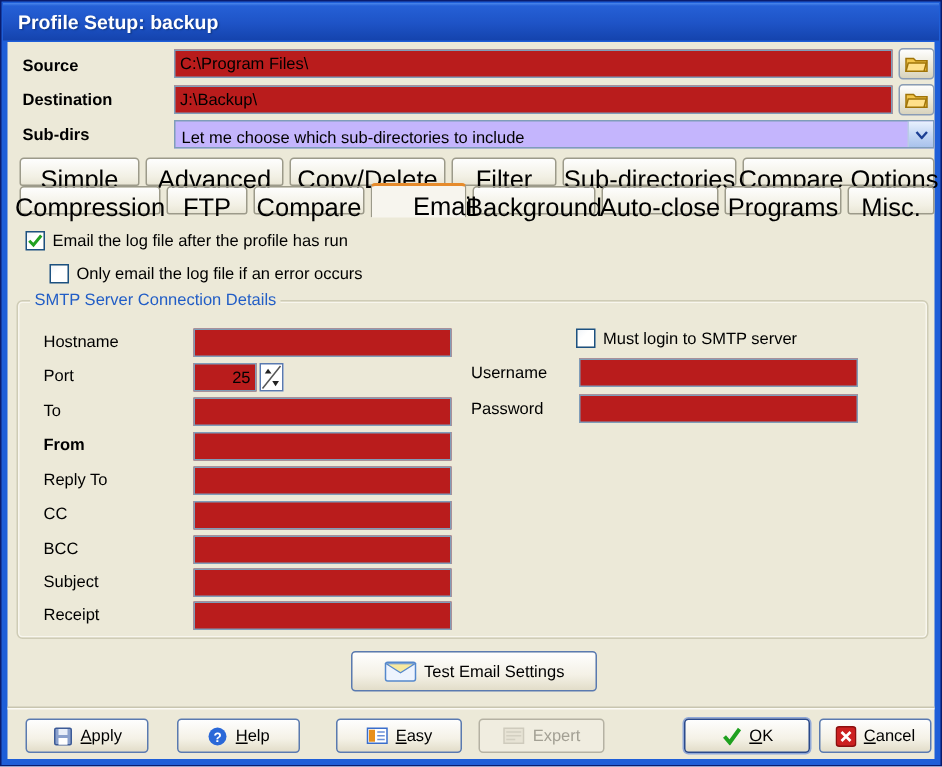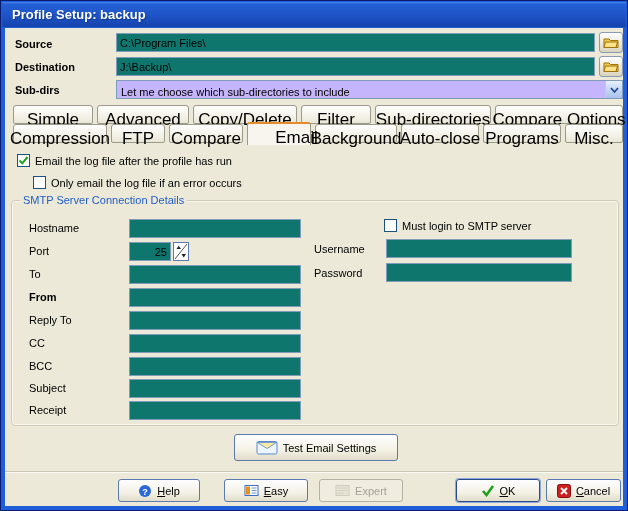--- a/index.html
+++ b/index.html
@@ -15,21 +15,21 @@
   .titlebar .title { color:#fff; font-weight:bold; font-size:13px;
     text-shadow:1px 1px 1px #123a8a; }
 
   .body { position:absolute; left:4px; top:27px; right:4px; bottom:4px;
     background:#ece9d8; }
 
   .abs { position:absolute; }
   .lbl { font-size:11px; white-space:nowrap; }
   .blbl { font-weight:bold; }
 
-  .field { border:1px solid #7f9db9; background:#0f766e; height:19px; font-size:11px;
+  .field { border:1px solid #7f9db9; background:#b91c1c; height:19px; font-size:11px;
     font-family:"Liberation Sans",sans-serif; padding:0 3px; outline:none; }
 
   
   .folderbtn { width:24px; height:21px; background:linear-gradient(#fefefe,#e9e6d6 60%,#d8d3bd);
     border:1px solid #8a9cb5; border-radius:3px; display:flex; align-items:center;
     justify-content:center; cursor:pointer; }
 
   
   .combo { width:507px; height:19px; background:#c4b5fd; border:1px solid #7f9db9;
     display:flex; align-items:flex-end; }
@@ -301,20 +301,28 @@
     <div class="abs btn" style="left:229px;top:406px;width:164px;height:27px;">
       <svg width="22" height="15" viewBox="0 0 22 15">
         <rect x="1" y="1.5" width="20" height="12.5" rx="1.5" fill="#eef4fe" stroke="#5588cc"></rect>
         <path d="M1.5 2.5 L11 8.5 L20.5 2.5 Z" fill="#f7e9a0" stroke="#5588cc" stroke-width="0.8"></path>
       </svg>
       <span>Test Email Settings</span>
     </div>
 
     <div class="sep" style="top:443px;"></div>
 
+    <div class="abs btn" style="left:12px;top:451px;width:82px;height:23px;">
+      <svg width="14" height="14" viewBox="0 0 14 14">
+        <rect x="1.5" y="1.5" width="11" height="11" rx="1" fill="#8aa0cc" stroke="#3c5a96"></rect>
+        <rect x="4" y="2" width="6" height="4" fill="#e8eef8"></rect>
+        <rect x="4" y="8" width="6" height="4.5" fill="#fff"></rect>
+      </svg>
+      <span><span class="u">A</span><span>pply</span></span>
+    </div>
     <div class="abs btn" style="left:113px;top:451px;width:82px;height:23px;">
       <svg width="14" height="14" viewBox="0 0 14 14">
         <circle cx="7" cy="7" r="6" fill="#2a68d8"></circle>
         <text x="7" y="10.5" font-size="9" font-weight="bold" fill="#fff" text-anchor="middle" font-family="Liberation Sans, sans-serif">?</text>
       </svg>
       <span><span class="u">H</span><span>elp</span></span>
     </div>
     <div class="abs btn" style="left:219px;top:451px;width:84px;height:23px;">
       <svg width="15" height="13" viewBox="0 0 15 13">
         <rect x="1" y="1.5" width="13" height="10" fill="#fff" stroke="#3a6ecc"></rect>

